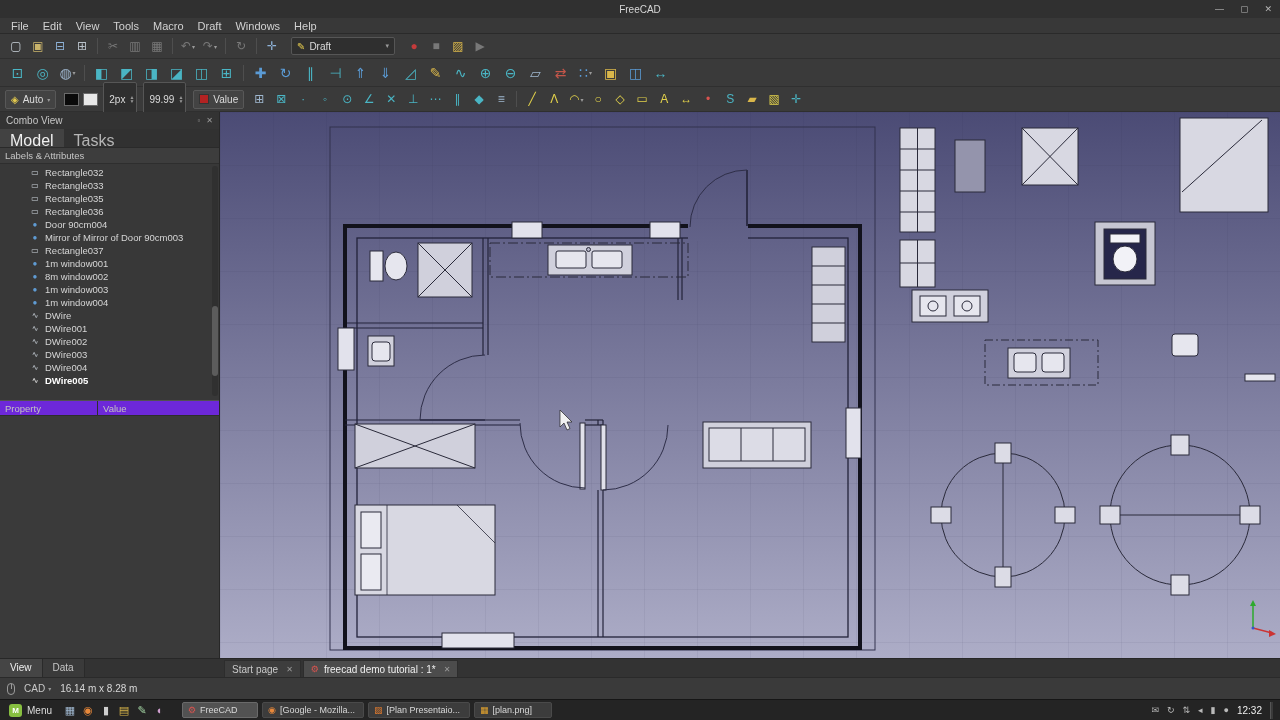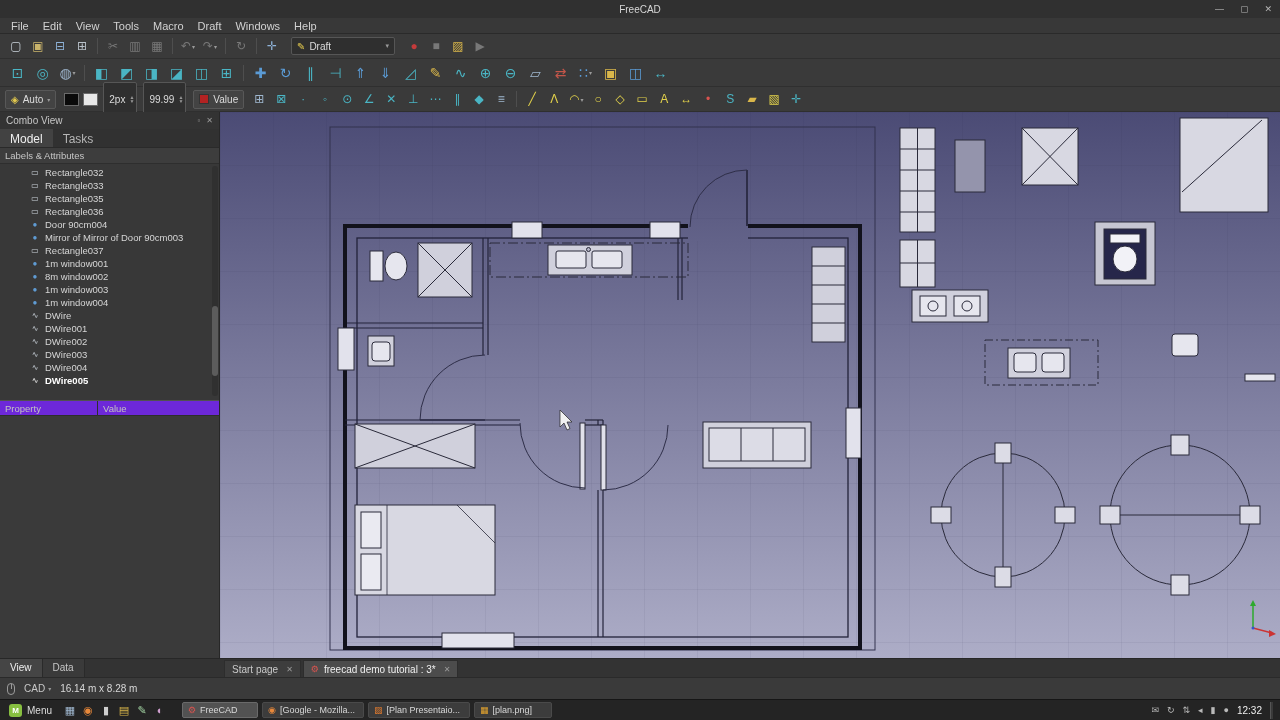--- a/index.html
+++ b/index.html
@@ -47,21 +47,21 @@
   .none-btn .mini-swatch { width:10px; height:10px; border:1px solid #333; }
 
   
   .main { display:flex; height:546px; flex:0 0 546px; }
   .left-panel { width:220px; flex:0 0 220px; background:#383838; border-right:1px solid #272727;
                 display:flex; flex-direction:column; }
   .panel-title { height:17px; background:#333333; color:#c6c6c6; font-size:10px; display:flex;
                  align-items:center; padding:0 6px; }
   .panel-title .pt-icons { margin-left:auto; display:flex; gap:6px; color:#9a9a9a; font-size:8px; }
   .panel-tabs { height:19px; display:flex; background:#313131; border-bottom:1px solid #2a2a2a; }
-  .ptab { padding:3px 10px; font-size:12px; color:#b5b5b5; }
+  .ptab { padding:3px 10px; font-size:16px; color:#b5b5b5; }
   .ptab.active { background:#424242; color:#efefef; }
   .tree-header { height:16px; background:#3d3d3d; border-bottom:1px solid #2e2e2e; color:#c6c6c6;
                  font-size:9.5px; padding:2px 5px; }
   .tree { height:236px; flex:0 0 236px; position:relative; overflow:hidden; padding-top:2px; }
   .tree-row { height:13px; display:flex; align-items:center; padding-left:30px; color:#d6d6d6;
               font-size:9.5px; gap:5px; white-space:nowrap; }
   .tree-row.bold .tree-label { font-weight:bold; color:#ffffff; }
   .tree-ic { width:10px; font-size:8px; text-align:center; }
   .vscroll { position:absolute; right:1px; top:2px; width:6px; height:230px; background:#303030; border-radius:3px; }
   .vscroll .thumb { position:absolute; top:140px; width:6px; height:70px; background:#5c5c5c; border-radius:3px; }
@@ -711,21 +711,21 @@
     <div class="doc-tabs">
 
         <div class="doc-tab" data-name="document-tab">
 
           <span data-name="document-tab-label">Start page</span>
           <span class="tab-close" data-name="tab-close-icon">✕</span>
         </div>
 
         <div class="doc-tab active" data-name="document-tab">
           <span class="dtab-icon js-ic" data-name="document-icon" style="color: rgb(217, 83, 79);">⚙</span>
-          <span data-name="document-tab-label">freecad demo tutorial : 3*</span>
+          <span data-name="document-tab-label">freecad demo tutorial : 1*</span>
           <span class="tab-close" data-name="tab-close-icon">✕</span>
         </div>
       </div>
   </div>
 
   <div class="statusbar" data-name="status-bar">
     <span class="sb-right">
       <span class="mouse-icon" data-name="mouse-nav-icon"></span>
       <span class="sb-nav" data-name="nav-style-selector">
         <span>CAD</span>

